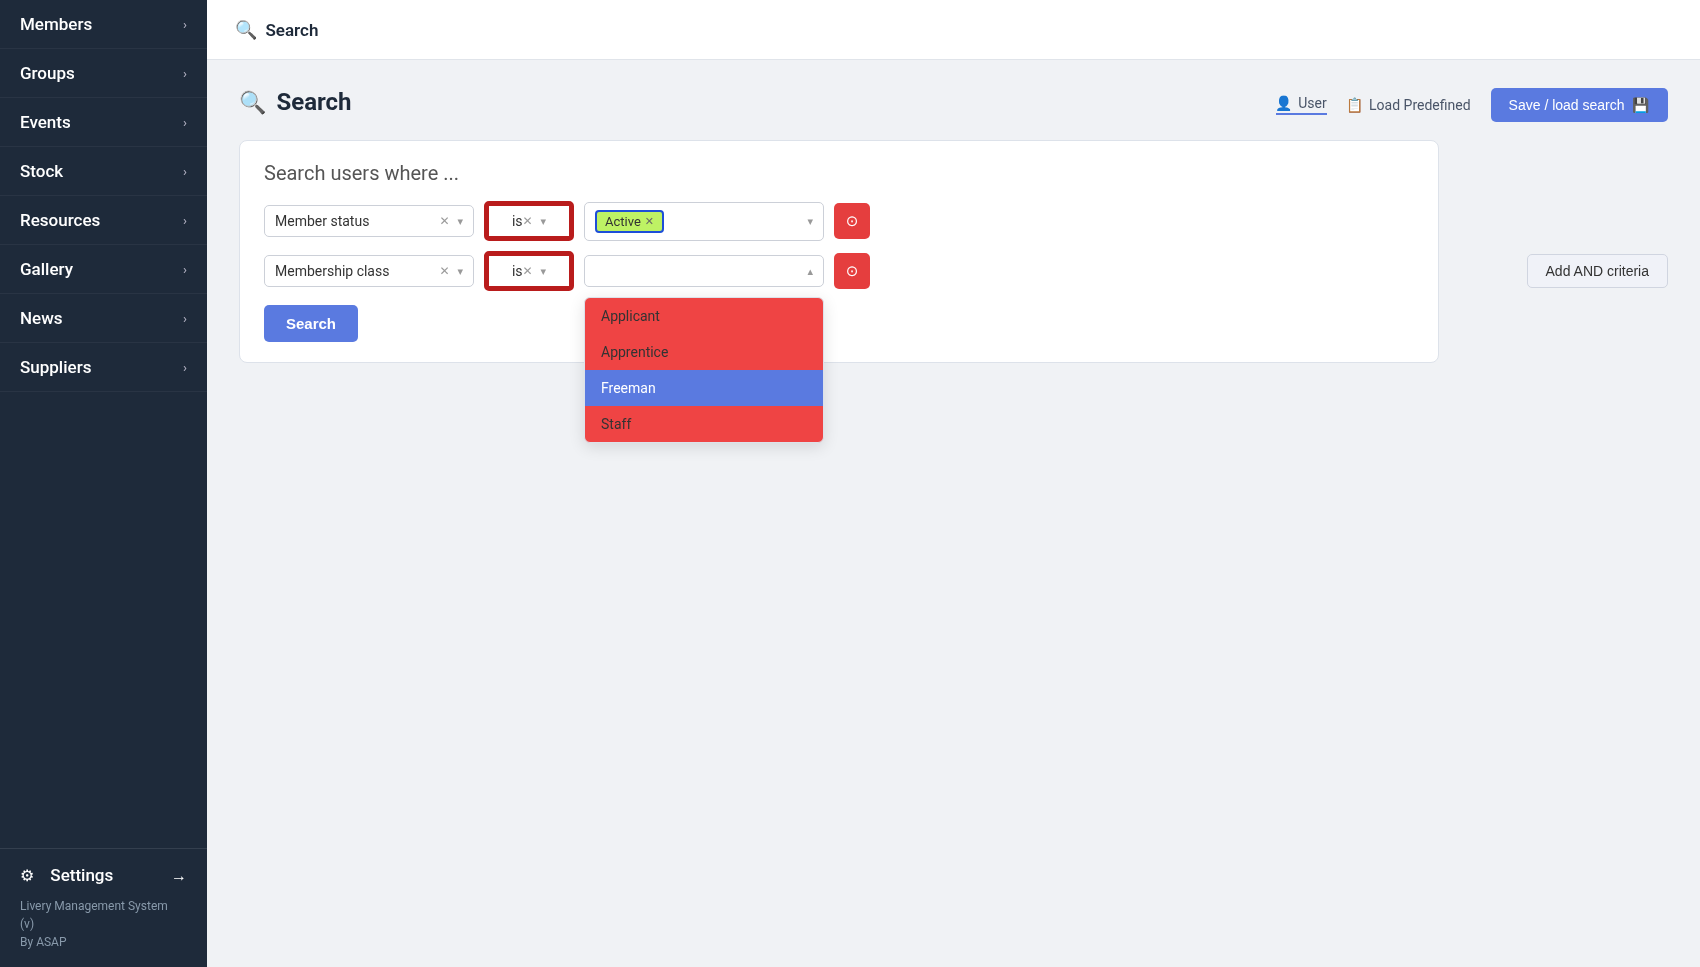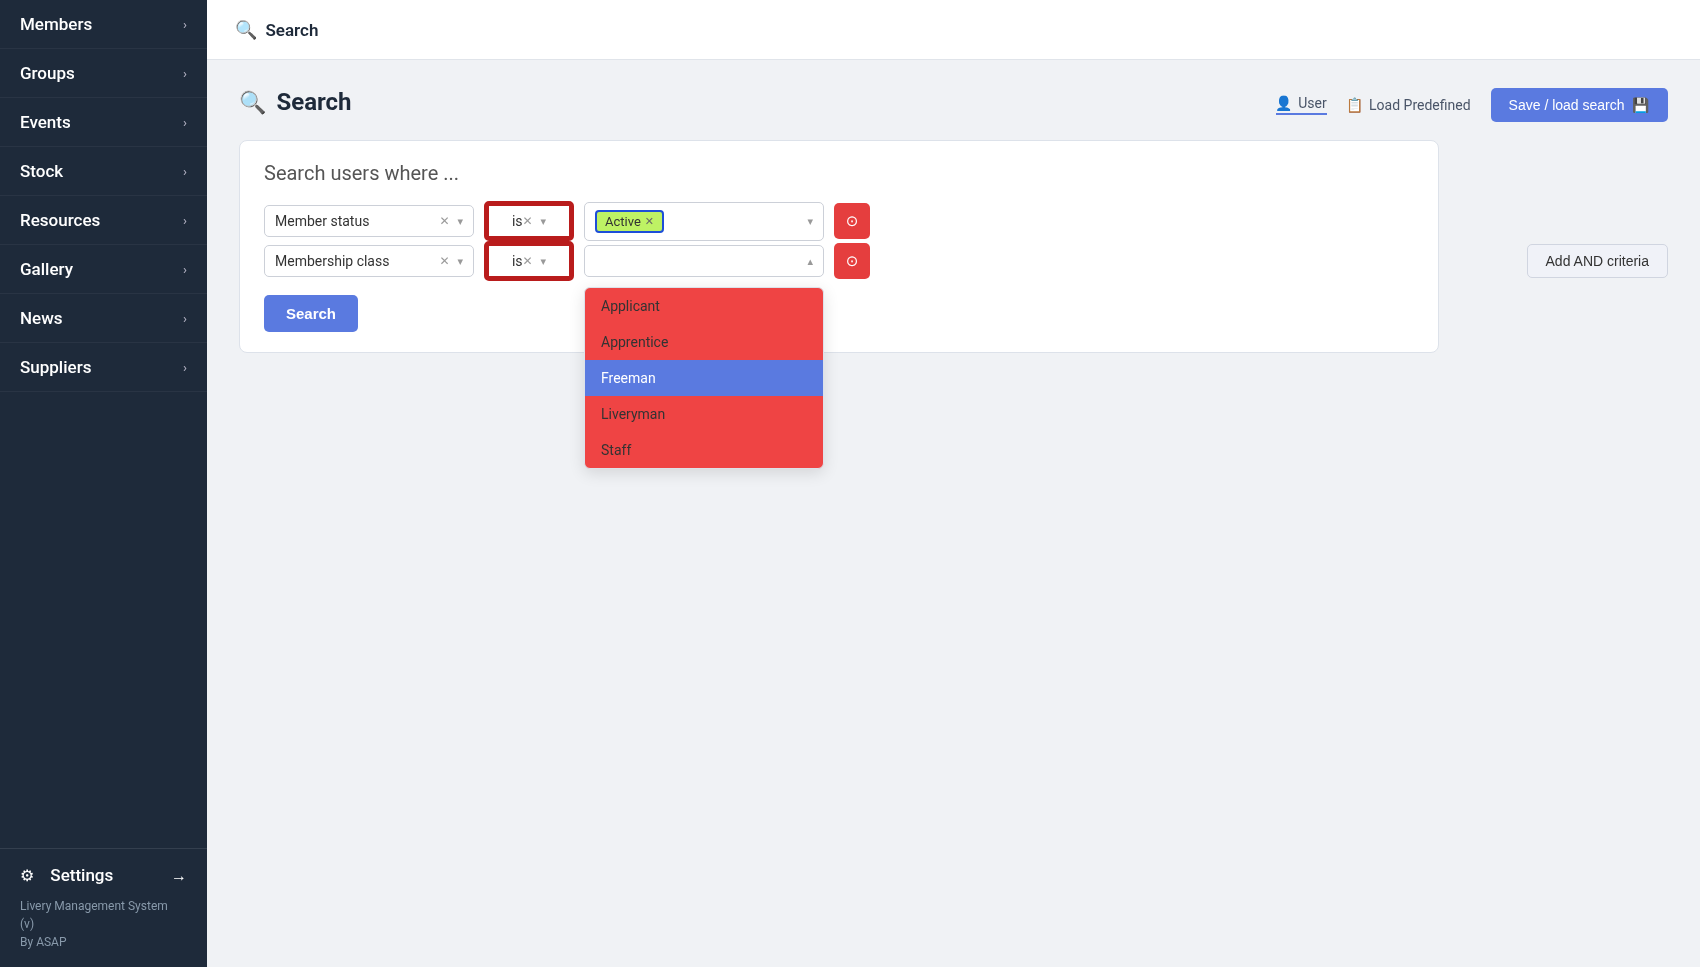--- a/index.html
+++ b/index.html
@@ -302,20 +302,21 @@
       font-size: 15px;
       font-weight: 600;
       cursor: pointer;
       margin-top: 6px;
     }
 
     
     .criteria-area {
       display: flex;
       flex-direction: column;
+      gap: 10px;
     }
     .criteria-row-wrapper {
       display: flex;
       align-items: flex-start;
       gap: 0;
     }
     .criteria-fields {
       display: flex;
       align-items: center;
       gap: 10px;
@@ -480,23 +481,20 @@
                 <div class="dropdown-item">
                   <span>Applicant</span>
                 </div>
                 <div class="dropdown-item">
                   <span>Apprentice</span>
                 </div>
                 <div class="dropdown-item selected">
                   <span>Freeman</span>
                 </div>
                 <div class="dropdown-item">
-                  <span>Liveryman</span>
-                </div>
-                <div class="dropdown-item">
                   <span>Staff</span>
                 </div>
               </div>
             </div>
 
             <button class="remove-btn">
               <span>⊙</span>
             </button>
 
             <button class="add-and-btn" style="margin-left:320px;position:absolute;right:32px;">

